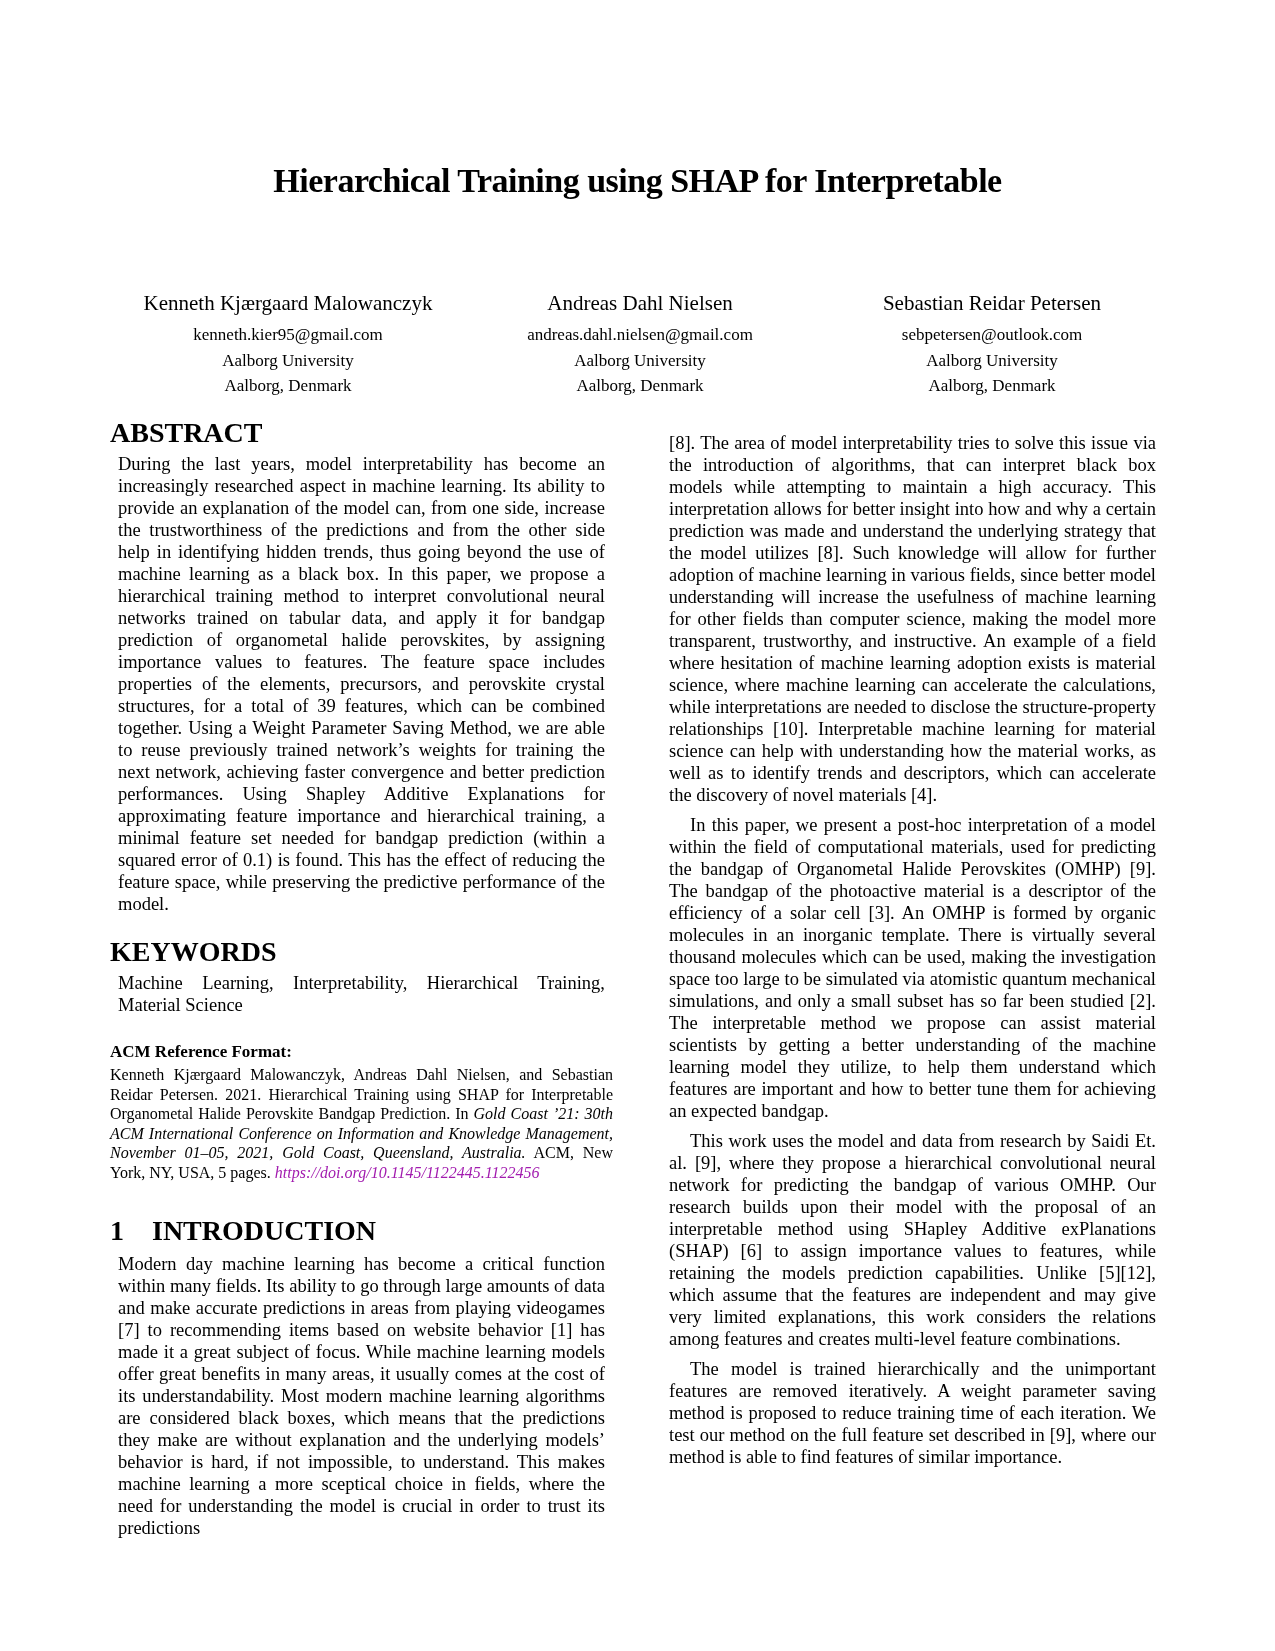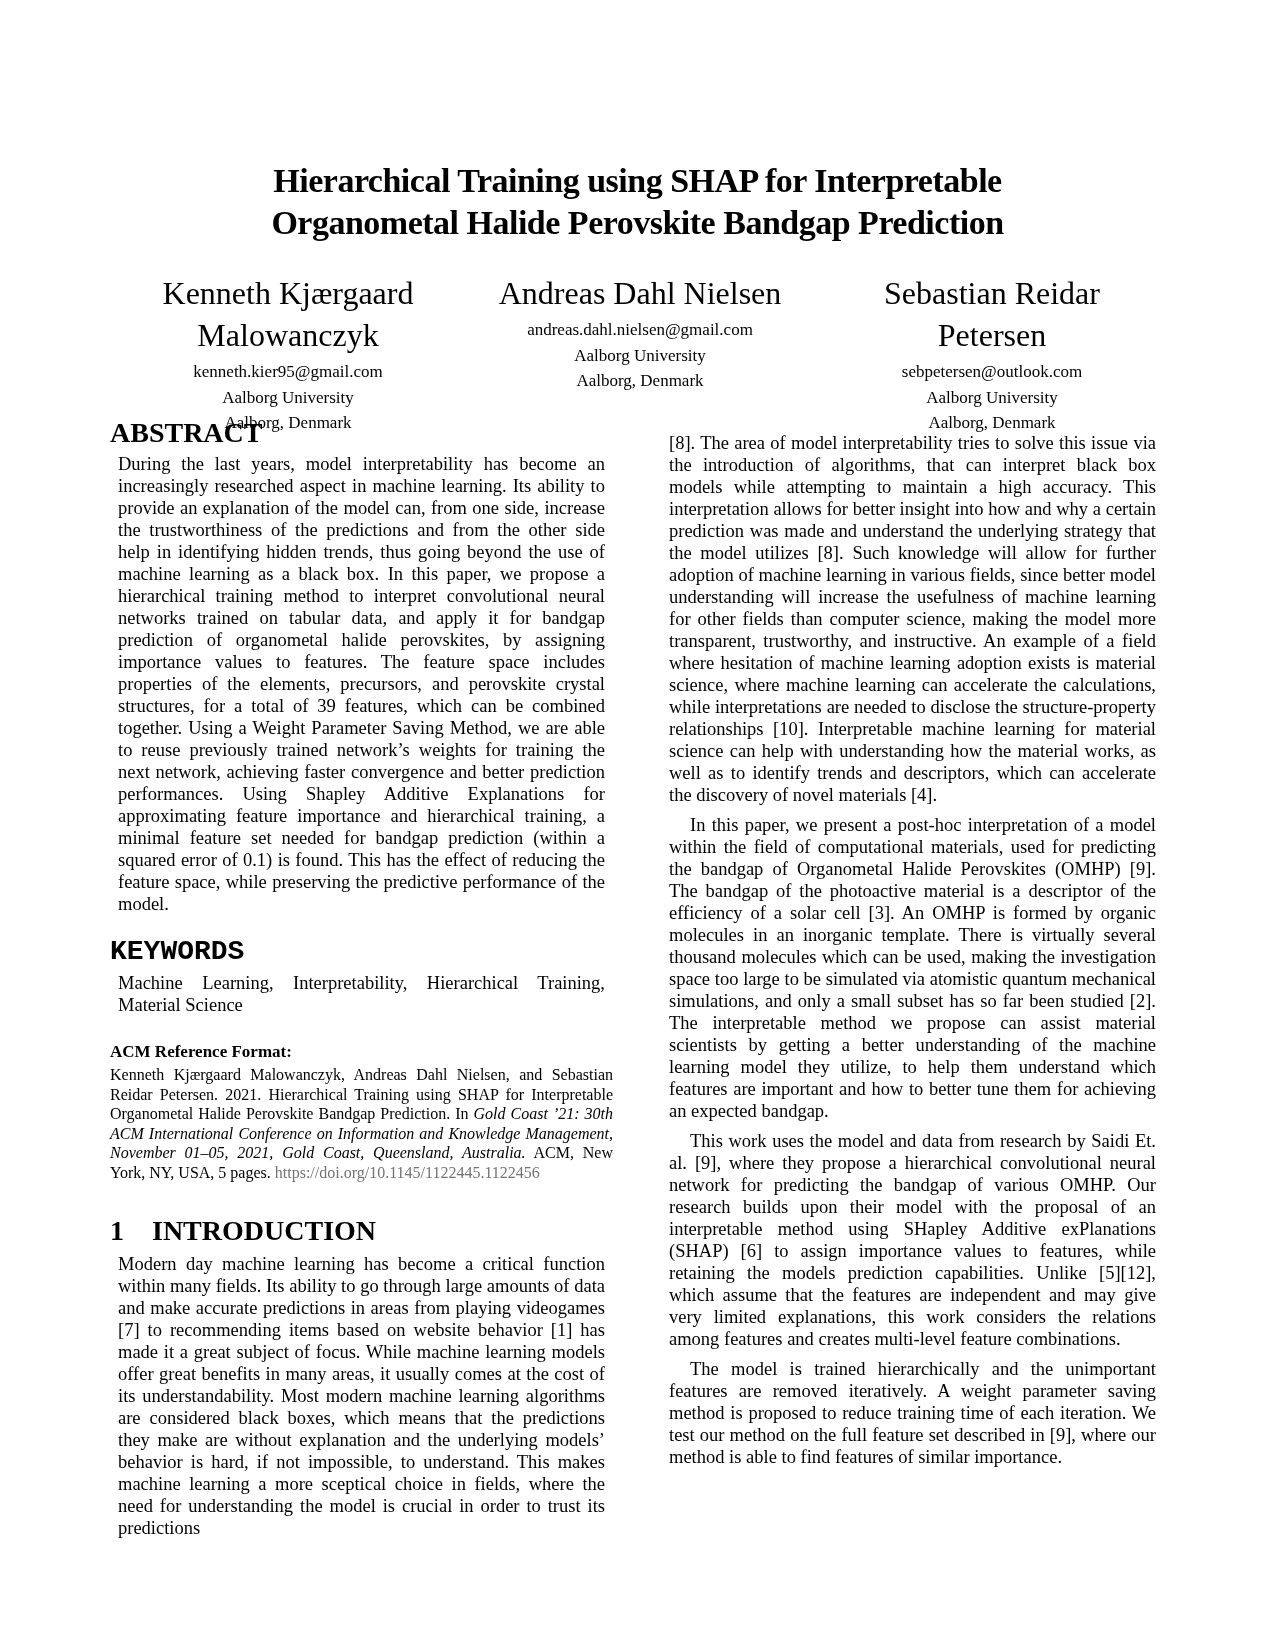--- a/index.html
+++ b/index.html
@@ -37,24 +37,24 @@
     left: 112px;
     width: 1056px;
     display: flex;
     justify-content: space-between;
   }
   .author {
     flex: 1 1 0;
     text-align: center;
   }
   .author-name {
-    font-size: 32px;
-    line-height: 42px;
+    font-size: 21px;
+    line-height: 31px;
     max-width: 310px;
-    margin: 0 auto 3px auto;
+    margin: 16px auto 3px auto;
   }
   .author-line {
     font-size: 17px;
     line-height: 25.5px;
   }
 
   
   .col {
     position: absolute;
     top: 421px;
@@ -69,21 +69,21 @@
   .col-right { left: 661px; top: 424px; }
 
   h2.sec-head {
     font-size: 28px;
     font-weight: 700;
     line-height: 23px;
     margin: 0 0 9px 0;
     text-align: left;
     hyphens: none;
   }
-  h2.keywords-head { margin-top: 25px; font-family: Liberation Mono, monospace; }
+  h2.keywords-head { margin-top: 25px; }
   h2.intro-head    { margin-top: 36px; margin-bottom: 11px; }
   .sec-num { display: inline-block; min-width: 42px; }
 
   p.body-text { margin: 8px; }
   p.indent { text-indent: 21px; }
   p.flow-tail { text-align-last: justify; }
 
   
   .ref-block { margin-top: 26px; text-align: justify; }
   .ref-heading {
@@ -92,31 +92,30 @@
     line-height: 20px;
     margin-bottom: 3px;
     text-align: left;
   }
   .ref-text {
     margin: 0;
     font-size: 16px;
     line-height: 19.6px;
   }
   .italic { font-style: italic; }
-  .doi { color: #737373; text-decoration: none; }
+  .doi { color: #a21caf; text-decoration: none; font-style: italic; }
 </style>
 </head>
 <body>
 
 <div class="page">
 
   <div class="title-block">
     <div class="title">
       <div>Hierarchical Training using SHAP for Interpretable</div>
-      <div>Organometal Halide Perovskite Bandgap Prediction</div>
     </div>
   </div>
 
   <div class="authors">
     <div class="author">
       <div class="author-name">Kenneth Kjærgaard Malowanczyk</div>
       <div class="author-line">kenneth.kier95@gmail.com</div>
       <div class="author-line">Aalborg University</div>
       <div class="author-line">Aalborg, Denmark</div>
     </div>

